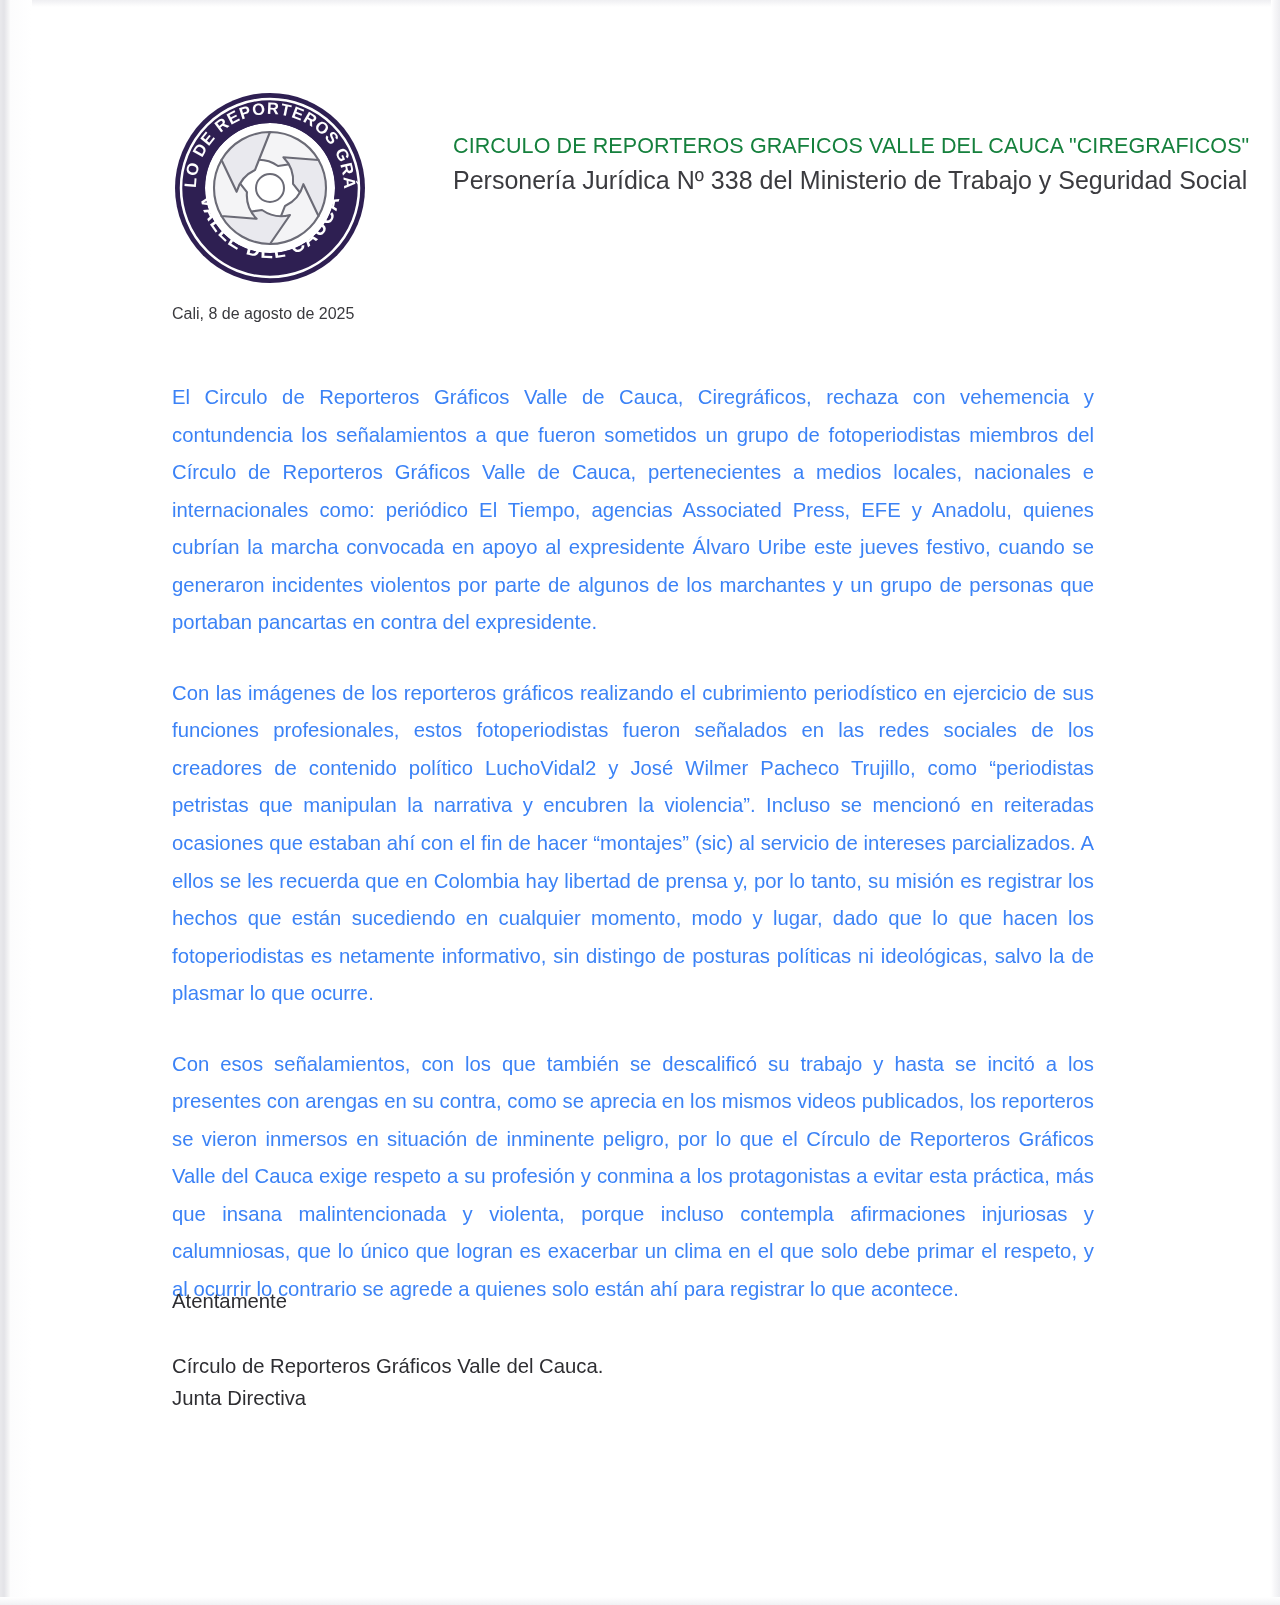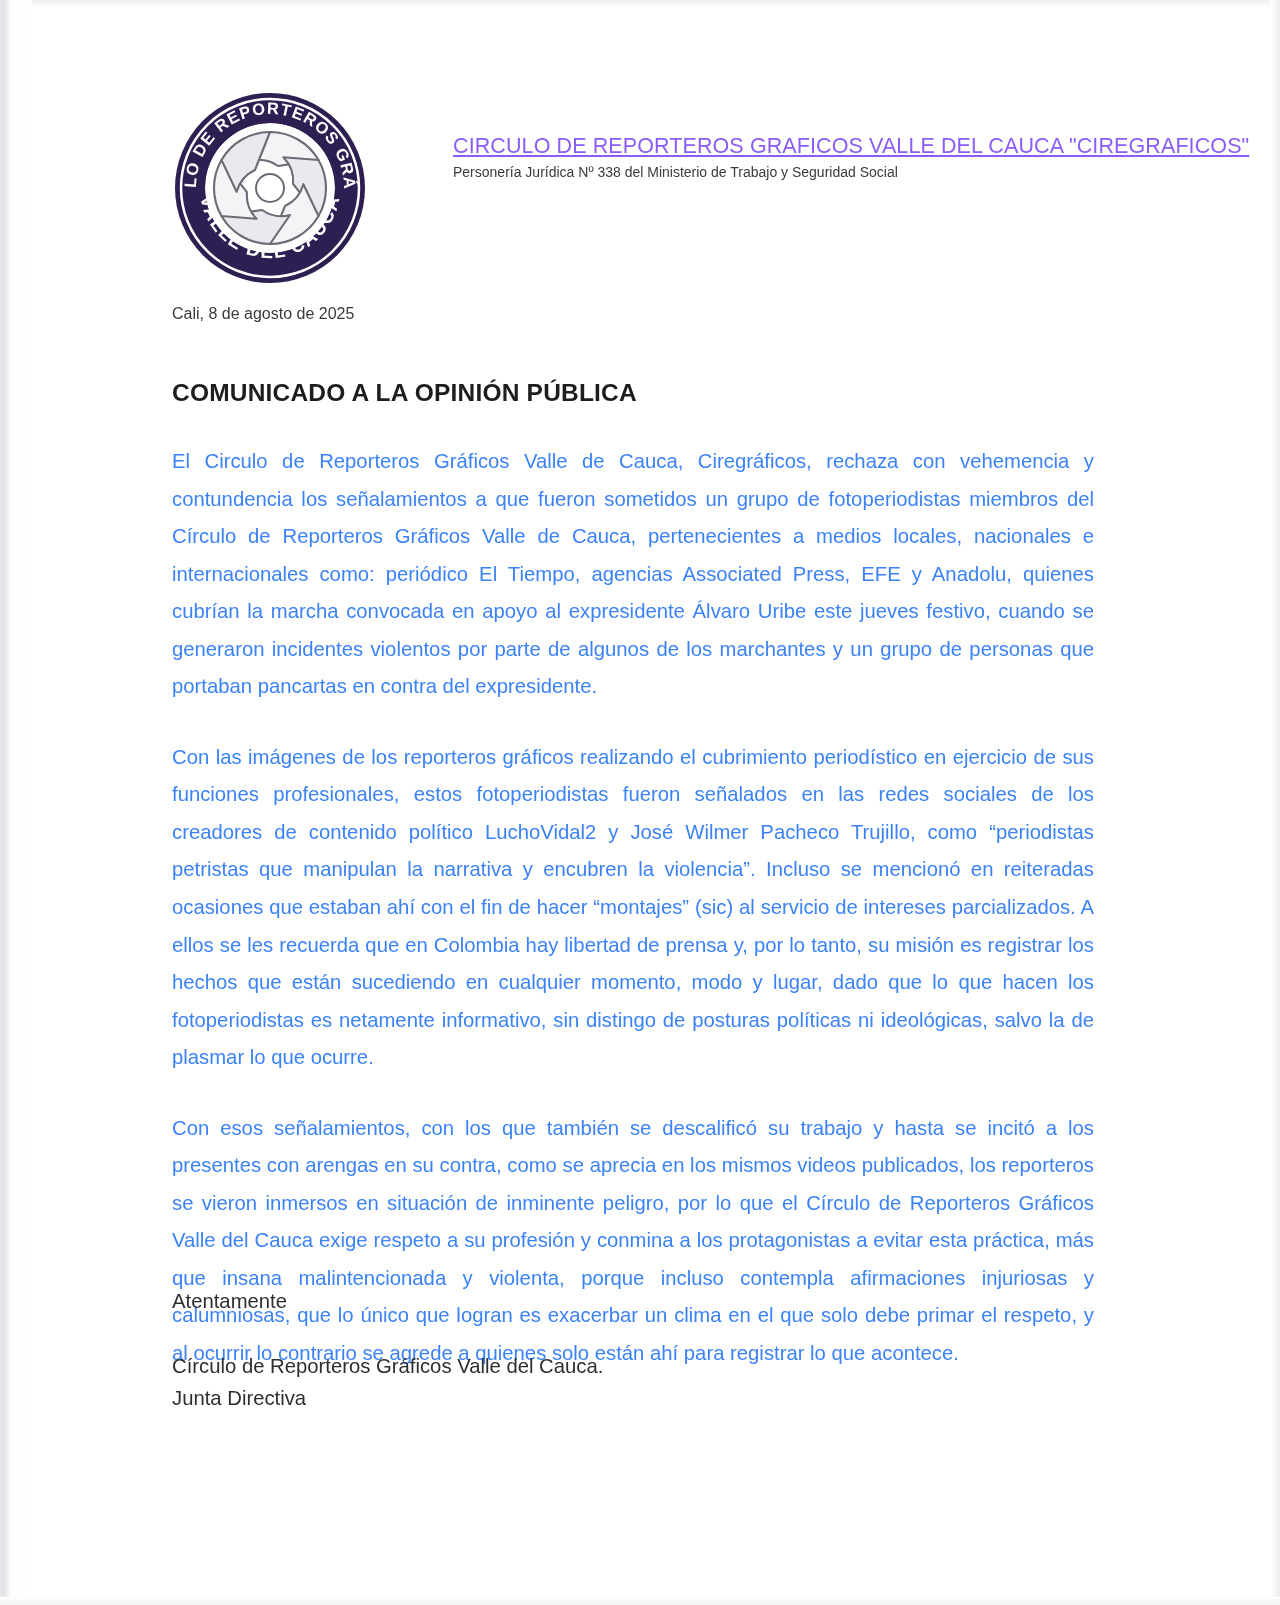--- a/index.html
+++ b/index.html
@@ -79,28 +79,27 @@
   }
   .seal { display: block; }
 
   .org-block {
     flex: 1 1 auto;
     padding-top: 44px;
     padding-left: 78px;
   }
   .org-name {
     font-size: 21.5px;
-    color: #8b5cf6;
+    color: #15803d;
     letter-spacing: 0.1px;
     line-height: 1.5;
     white-space: nowrap;
-    text-decoration: underline;
   }
   .org-sub {
-    font-size: 14px;
+    font-size: 25px;
     color: #3b3b3f;
     line-height: 1.5;
     white-space: nowrap;
   }
 
   
   .body-area {
     position: absolute;
     left: 172px;
     top: 305px;
@@ -207,21 +206,20 @@
       <div class="org-block">
         <div class="org-name">CIRCULO DE REPORTEROS GRAFICOS VALLE DEL CAUCA "CIREGRAFICOS"</div>
         <div class="org-sub">Personería Jurídica Nº 338 del Ministerio de Trabajo y Seguridad Social</div>
       </div>
     </div>
 
     <div class="body-area">
 
       <div class="dateline">Cali, 8 de agosto de 2025</div>
 
-      <div class="doc-title">COMUNICADO A LA OPINIÓN PÚBLICA</div>
 
       <p class="para">El Circulo de Reporteros Gráficos Valle de Cauca, Ciregráficos, rechaza con vehemencia y contundencia los señalamientos a que fueron sometidos un grupo de fotoperiodistas miembros del Círculo de Reporteros Gráficos Valle de Cauca, pertenecientes a medios locales, nacionales e  internacionales como: periódico El Tiempo, agencias Associated Press, EFE y Anadolu, quienes cubrían la marcha convocada en apoyo al expresidente Álvaro Uribe este jueves festivo, cuando se generaron incidentes violentos por parte de algunos de los marchantes y un grupo de personas que portaban pancartas en contra del expresidente.</p>
 
       <p class="para">Con las imágenes de los reporteros gráficos realizando el cubrimiento periodístico en ejercicio de sus funciones profesionales, estos fotoperiodistas fueron señalados en las redes sociales de los creadores de contenido político LuchoVidal2 y José Wilmer Pacheco Trujillo, como “periodistas petristas que manipulan la narrativa y encubren la violencia”. Incluso se mencionó en reiteradas ocasiones que estaban ahí con el fin de hacer “montajes” (sic) al servicio de intereses parcializados. A ellos se les recuerda que en Colombia hay libertad de prensa y, por lo tanto, su misión es registrar los hechos que están sucediendo en cualquier momento, modo y lugar, dado que lo que hacen los fotoperiodistas es netamente informativo, sin distingo de posturas políticas ni ideológicas, salvo la de plasmar lo que ocurre.</p>
 
       <p class="para">Con esos señalamientos, con los que también se descalificó su trabajo y hasta se incitó a los presentes con arengas en su contra, como se aprecia en los mismos videos publicados, los reporteros se vieron inmersos en situación de inminente peligro, por lo que el Círculo de Reporteros Gráficos Valle del Cauca exige respeto a su profesión y conmina a los protagonistas a evitar esta práctica, más que insana malintencionada y violenta, porque incluso contempla afirmaciones  injuriosas y calumniosas, que lo único que logran es exacerbar un clima en el que solo debe primar el respeto, y al ocurrir lo contrario se agrede a quienes solo están ahí para registrar lo que acontece.</p>
     </div>
 
     <div class="signoff">
       <div class="signoff-line">Atentamente</div>

